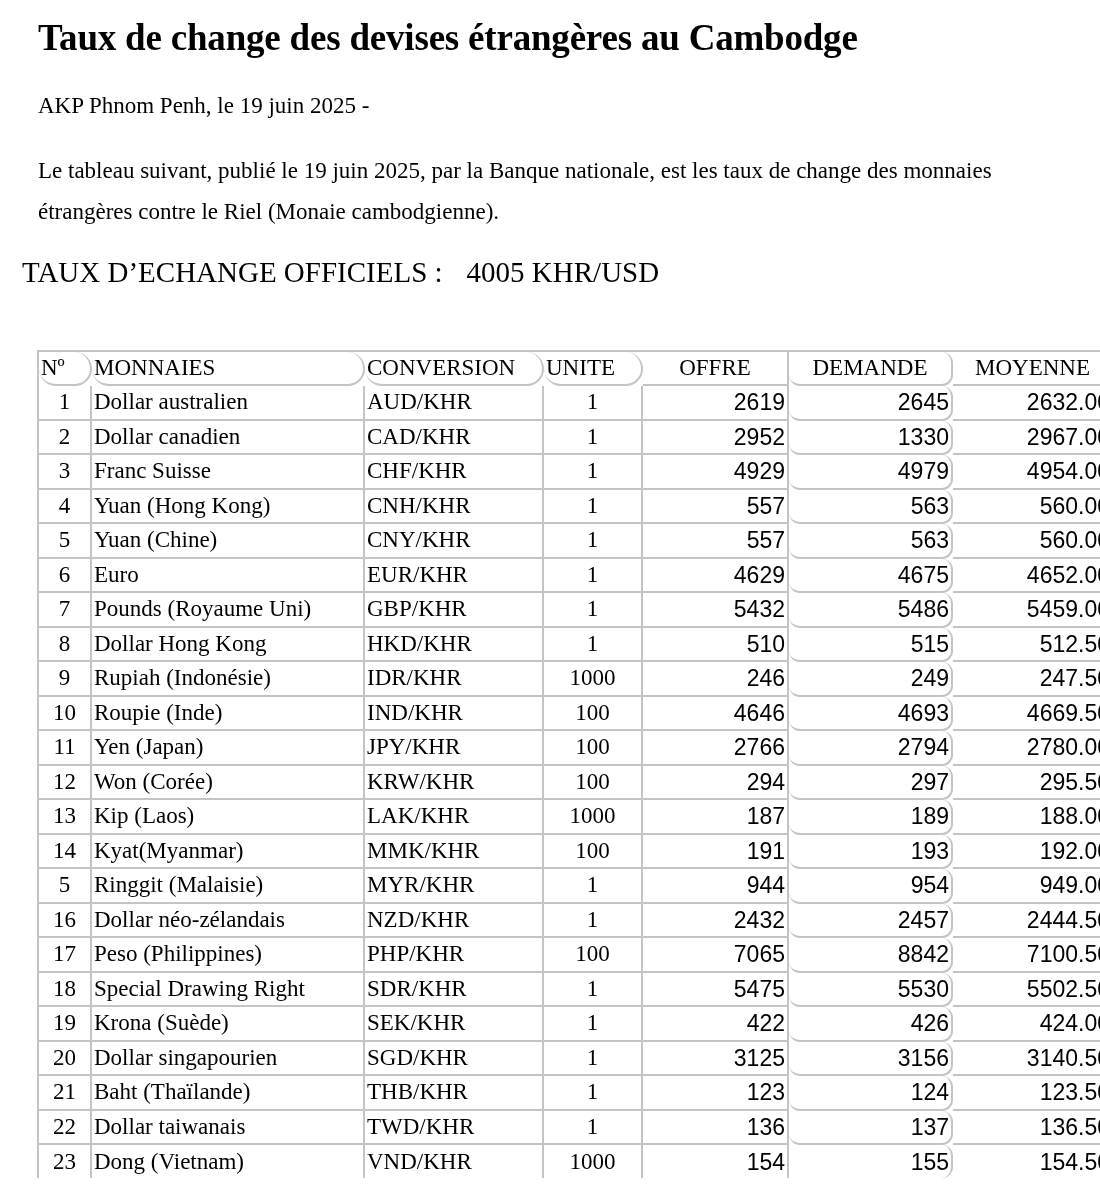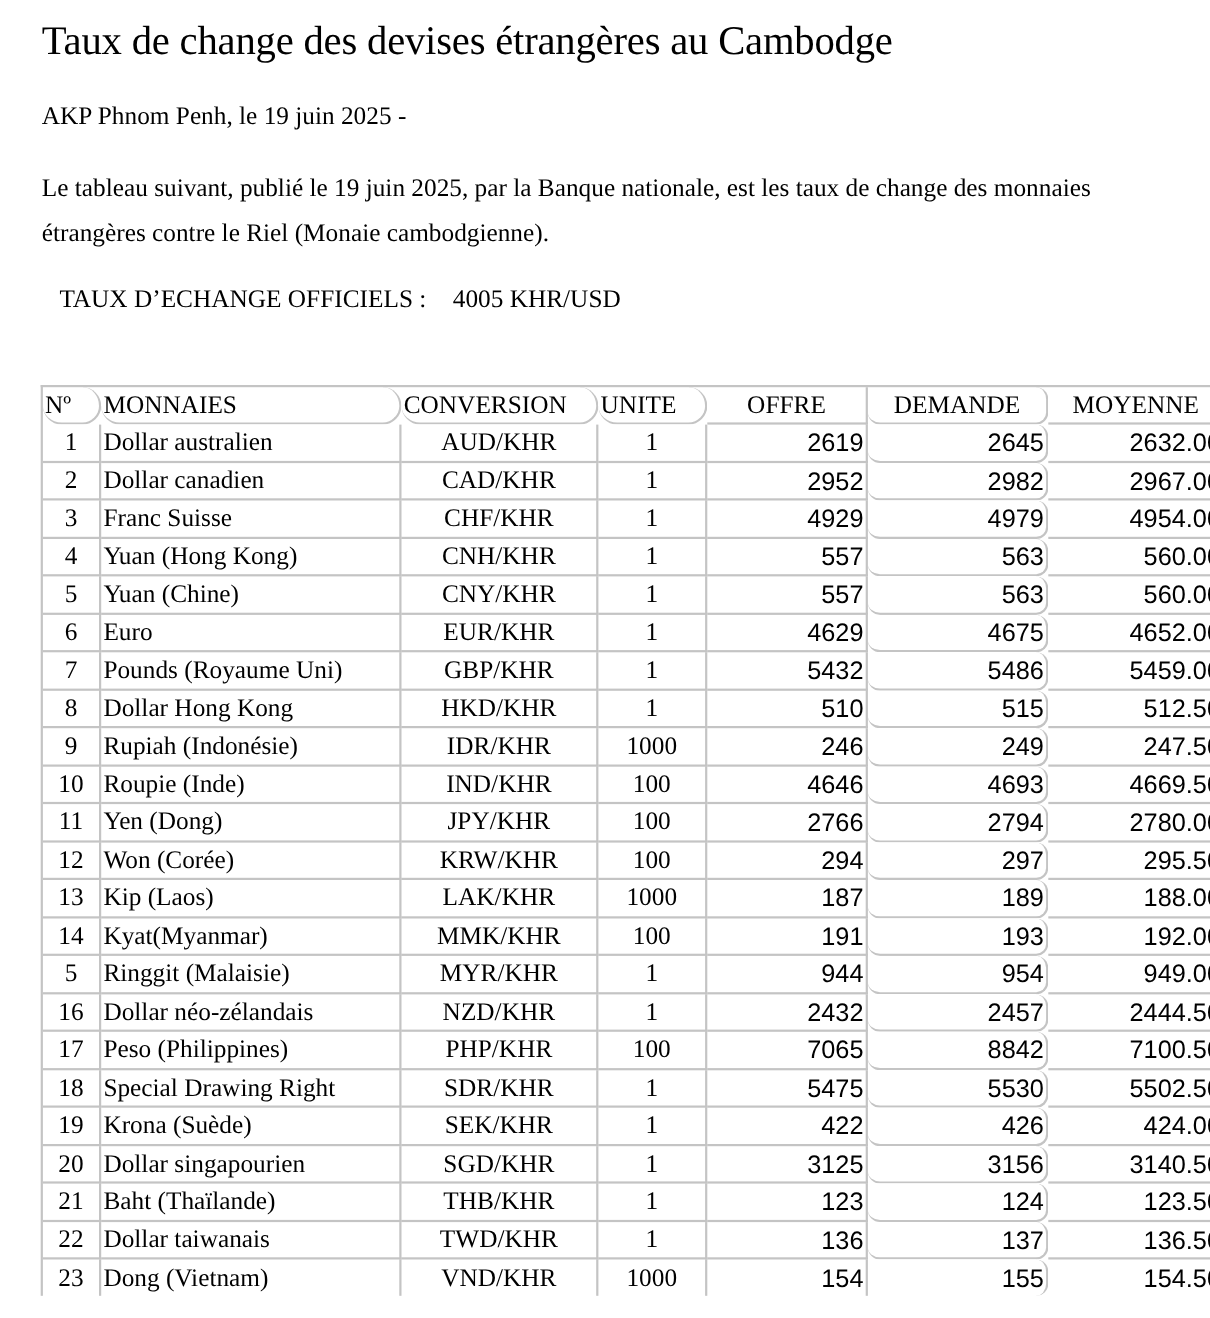--- a/index.html
+++ b/index.html
@@ -20,21 +20,21 @@
       left: 0;
       top: 0;
       width: 1100px;
     }
     .title {
       position: absolute;
       left: 38px;
       top: 14px;
       margin: 0;
       font-family: "Liberation Serif", "DejaVu Serif", serif;
-      font-weight: normal;
+      font-weight: bold;
       font-size: 37px;
       line-height: 48px;
       letter-spacing: -0.2px;
       white-space: nowrap;
     }
     .dateline {
       position: absolute;
       left: 38px;
       top: 90px;
       margin: 0;
@@ -46,24 +46,24 @@
       position: absolute;
       left: 38px;
       top: 150px;
       width: 1040px;
       margin: 0;
       font-size: 23px;
       line-height: 41px;
     }
     .official {
       position: absolute;
-      left: 54px;
+      left: 22px;
       top: 256px;
       margin: 0;
-      font-size: 23px;
+      font-size: 29px;
       line-height: 32px;
       white-space: pre;
     }
     .official .rate {
       margin-left: 24px;
     }
 
     table.rates {
       position: absolute;
       left: 37px;
@@ -102,21 +102,21 @@
     .c-unit { width: 93px; }
     .c-offer { width: 140px; }
     .c-demand { width: 158px; border-radius: 11px; }
     .c-avg { width: 155px; }
 
     th.c-no, th.c-name, th.c-conv, th.c-unit { text-align: left; border-radius: 17px; }
     th.c-offer, th.c-demand, th.c-avg { text-align: center; }
 
     td.c-no { text-align: center; font-family: "Liberation Serif", "DejaVu Serif", serif; }
     td.c-name { text-align: left; font-family: "Liberation Serif", "DejaVu Serif", serif; }
-    td.c-conv { text-align: center; font-family: "Liberation Serif", "DejaVu Serif", serif; margin-left: 16px; }
+    td.c-conv { text-align: left; font-family: "Liberation Serif", "DejaVu Serif", serif; margin-left: 16px; }
     td.c-unit { text-align: center; font-family: "Liberation Serif", "DejaVu Serif", serif; }
     td.c-offer, td.c-demand, td.c-avg {
       text-align: right;
       font-family: "Liberation Sans", "DejaVu Sans", sans-serif;
       font-size: 20px;
     }
   </style>
 </head>
 <body>
 
@@ -148,21 +148,21 @@
     <td class="c-demand">2645</td>
     <td class="c-avg">2632.00</td>
   </tr>
 
   <tr>
     <td class="c-no">2</td>
     <td class="c-name">Dollar canadien</td>
     <td class="c-conv">CAD/KHR</td>
     <td class="c-unit">1</td>
     <td class="c-offer">2952</td>
-    <td class="c-demand">2982</td>
+    <td class="c-demand">1330</td>
     <td class="c-avg">2967.00</td>
   </tr>
 
   <tr>
     <td class="c-no">3</td>
     <td class="c-name">Franc Suisse</td>
     <td class="c-conv">CHF/KHR</td>
     <td class="c-unit">1</td>
     <td class="c-offer">4929</td>
     <td class="c-demand">4979</td>
@@ -234,21 +234,21 @@
     <td class="c-name">Roupie (Inde)</td>
     <td class="c-conv">IND/KHR</td>
     <td class="c-unit">100</td>
     <td class="c-offer">4646</td>
     <td class="c-demand">4693</td>
     <td class="c-avg">4669.50</td>
   </tr>
 
   <tr>
     <td class="c-no">11</td>
-    <td class="c-name">Yen (Dong)</td>
+    <td class="c-name">Yen (Japan)</td>
     <td class="c-conv">JPY/KHR</td>
     <td class="c-unit">100</td>
     <td class="c-offer">2766</td>
     <td class="c-demand">2794</td>
     <td class="c-avg">2780.00</td>
   </tr>
 
   <tr>
     <td class="c-no">12</td>
     <td class="c-name">Won (Corée)</td>

